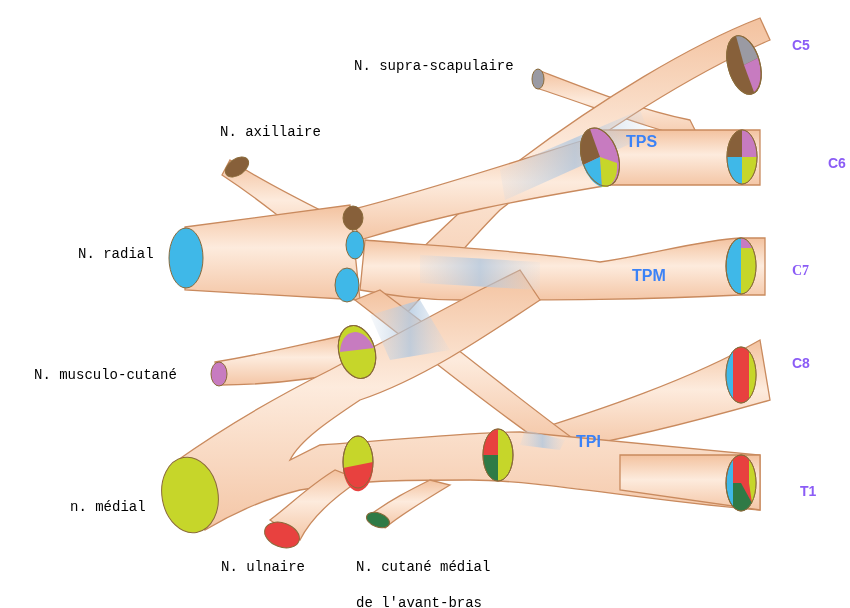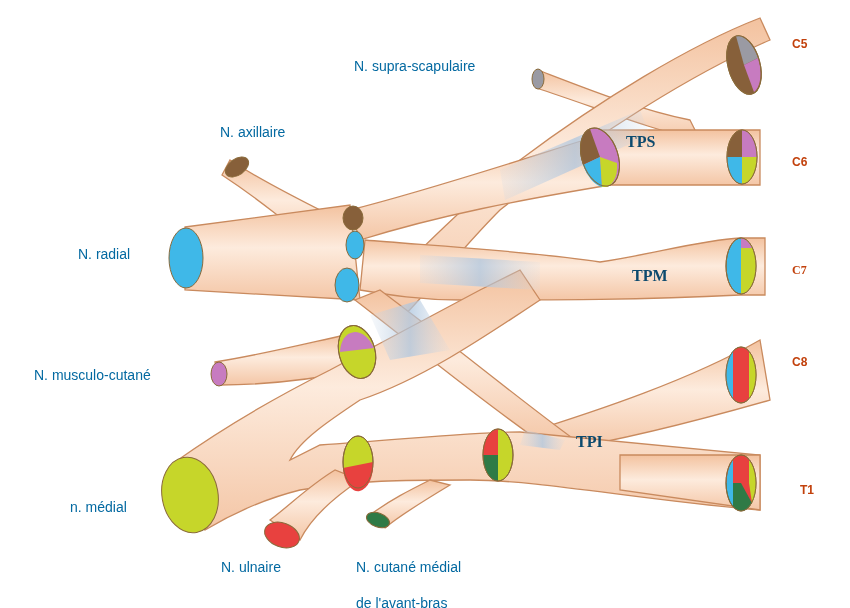--- a/index.html
+++ b/index.html
@@ -1,20 +1,20 @@
 <!DOCTYPE html>
 <html><head>
 <meta charset="utf-8">
 <style>
   html, body { margin:0; padding:0; background:#ffffff; }
   body { width:850px; height:608px; position:relative; overflow:hidden; font-family:"Liberation Sans", sans-serif; }
   svg.diagram { position:absolute; left:0; top:0; }
-  .lbl { position:absolute; font-family:Liberation Sans, sans-serif; font-size:14px; color:#0369a1; white-space:nowrap; }
-  .root { position:absolute; font-family:"Liberation Sans", sans-serif; font-size:12px; font-weight:bold; color:#c2410c; }
-  .trunk { position:absolute; font-family:Liberation Serif, serif; font-size:16px; font-weight:bold; color:#0c4a6e; }
+  .lbl { position:absolute; font-family:Liberation Mono, monospace; font-size:14px; color:#000000; white-space:nowrap; }
+  .root { position:absolute; font-family:"Liberation Sans", sans-serif; font-size:14px; font-weight:bold; color:#8b5cf6; }
+  .trunk { position:absolute; font-family:Liberation Sans, sans-serif; font-size:16px; font-weight:bold; color:#3b82f6; }
 </style>
 </head>
 <body>
 
 <svg class="diagram" width="850" height="608" viewBox="0 0 850 608">
   <defs>
     <linearGradient id="nv" x1="0" y1="0" x2="0" y2="1">
       <stop offset="0" stop-color="#f3c29f"></stop>
       <stop offset="0.45" stop-color="#fdebdd"></stop>
       <stop offset="1" stop-color="#f4c6a6"></stop>
@@ -152,16 +152,16 @@
 <div class="lbl" style="left:70px;top:499px;">n. médial</div>
 <div class="lbl" style="left:221px;top:559px;">N. ulnaire</div>
 <div class="lbl" style="left:356px;top:559px;">N. cutané médial</div>
 <div class="lbl" style="left:356px;top:578px;margin-top:17px;">de l'avant-bras</div>
 
 <div class="trunk" style="left:626px;top:133px;">TPS</div>
 <div class="trunk" style="left:632px;top:267px;">TPM</div>
 <div class="trunk" style="left:576px;top:433px;text-align:right;">TPI</div>
 
 <div class="root" style="left:792px;top:37px;">C5</div>
-<div class="root" style="left:792px;top:155px;text-align:center;">C6</div>
+<div class="root" style="left:828px;top:155px;text-align:center;">C6</div>
 <div class="root" style="left:792px;top:263px;font-family:Liberation Serif, serif;">C7</div>
 <div class="root" style="left:792px;top:355px;">C8</div>
 <div class="root" style="left:792px;top:483px;margin-left:8px;">T1</div>
 
 </body></html>

